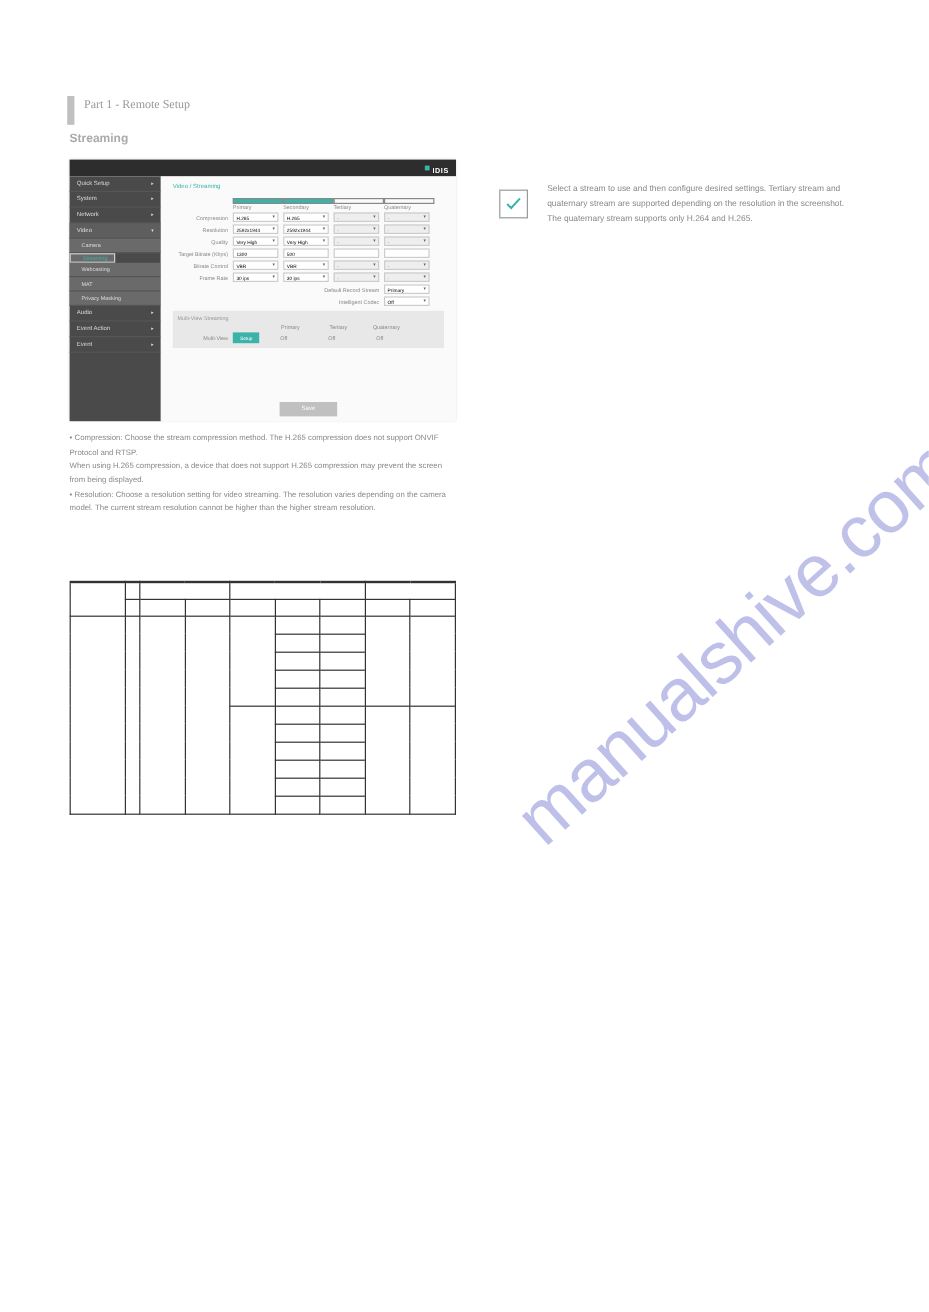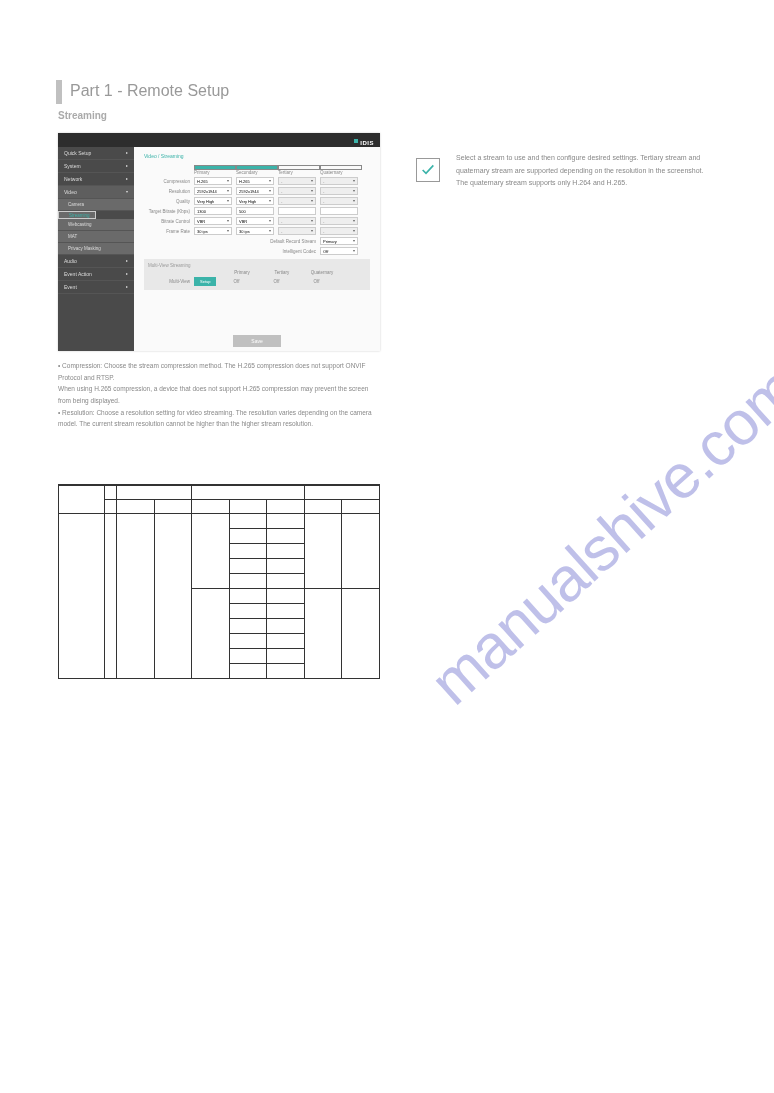--- a/index.html
+++ b/index.html
@@ -1,18 +1,18 @@
 <!DOCTYPE html>
 <html><head>
 <meta charset="utf-8">
 <style>
   * { box-sizing: border-box; margin: 0; padding: 0; }
   body { font-family: Arial, sans-serif; background: #fff; width: 774px; height: 1093px; position: relative; overflow: hidden; }
   .page-header { position: absolute; top: 80px; left: 56px; width: 6px; height: 24px; background: #c0c0c0; }
-  .header-text { position: absolute; top: 82px; left: 70px; font-size: 16px; color: #999; }
+  .header-text { position: absolute; top: 82px; left: 70px; font-size: 10px; color: #999; font-family: Liberation Serif, serif; }
   .section-title { position: absolute; top: 110px; left: 58px; font-size: 10px; color: #aaa; font-weight: bold; }
   
   .screenshot { position: absolute; top: 133px; left: 58px; width: 322px; height: 218px; background: #fff; box-shadow: 0 0 2px rgba(0,0,0,0.2); }
   .topbar { width: 100%; height: 14px; background: #2d2d2d; display: flex; align-items: center; justify-content: flex-end; padding-right: 6px; }
   .logo { color: #fff; font-size: 6px; font-weight: bold; letter-spacing: 0.5px; }
   .logo-icon { display: inline-block; width: 4px; height: 4px; background: #3bb3a9; margin-right: 2px; vertical-align: middle; }
   .sidebar { position: absolute; top: 14px; left: 0; width: 76px; height: 204px; background: #4a4a4a; }
   .sb-item { font-size: 5px; color: #ddd; padding: 3px 6px; border-bottom: 1px solid #555; position: relative; }
   .sb-item.active-grp { background: #5e5e5e; }
   .sb-item.sub { background: #6a6a6a; padding-left: 10px; font-size: 4.5px; }

